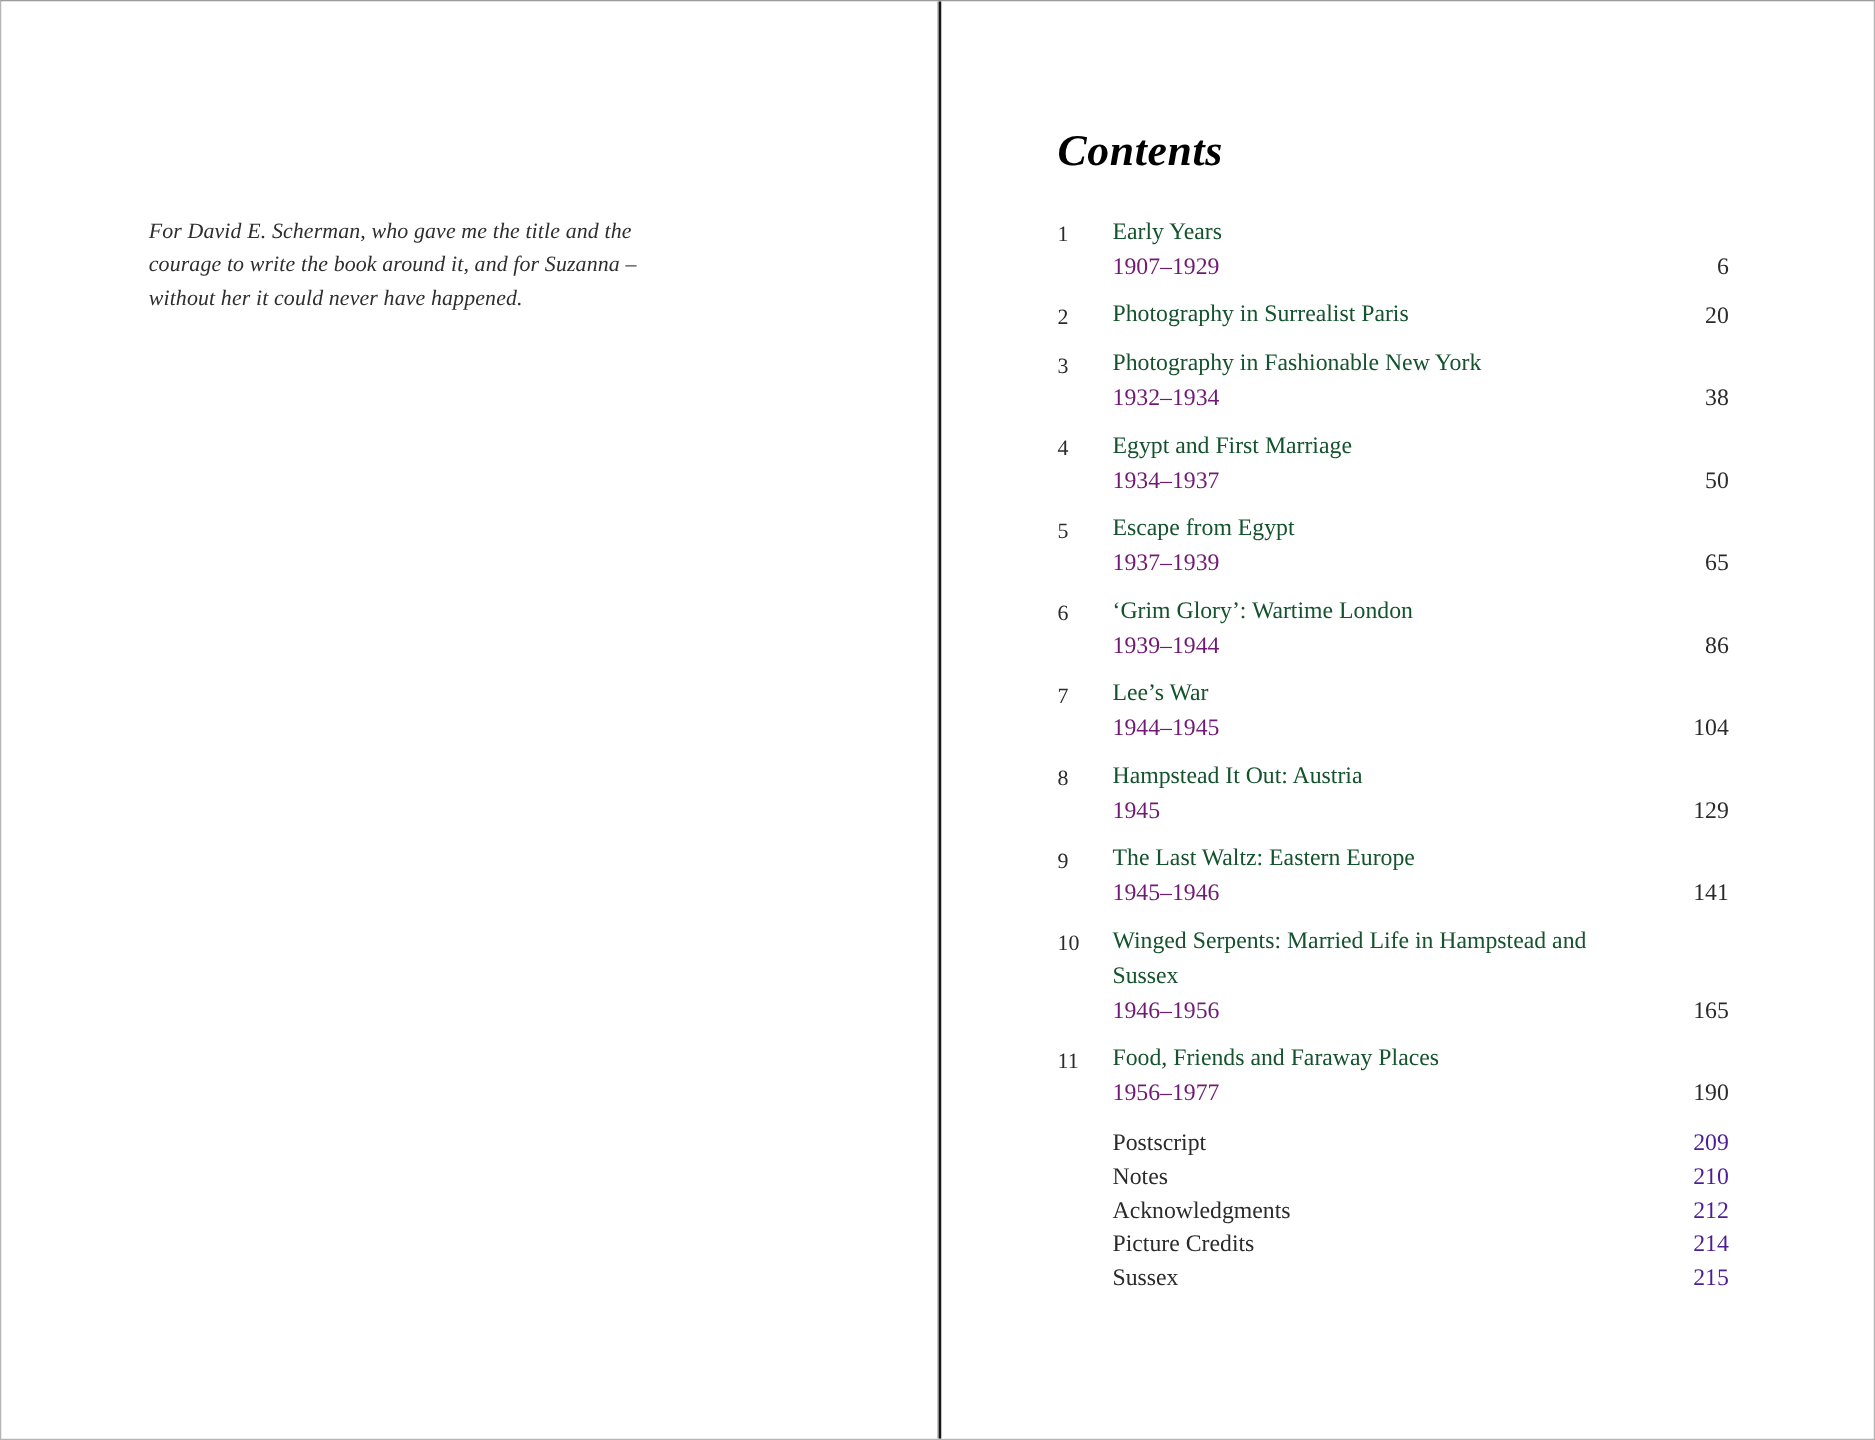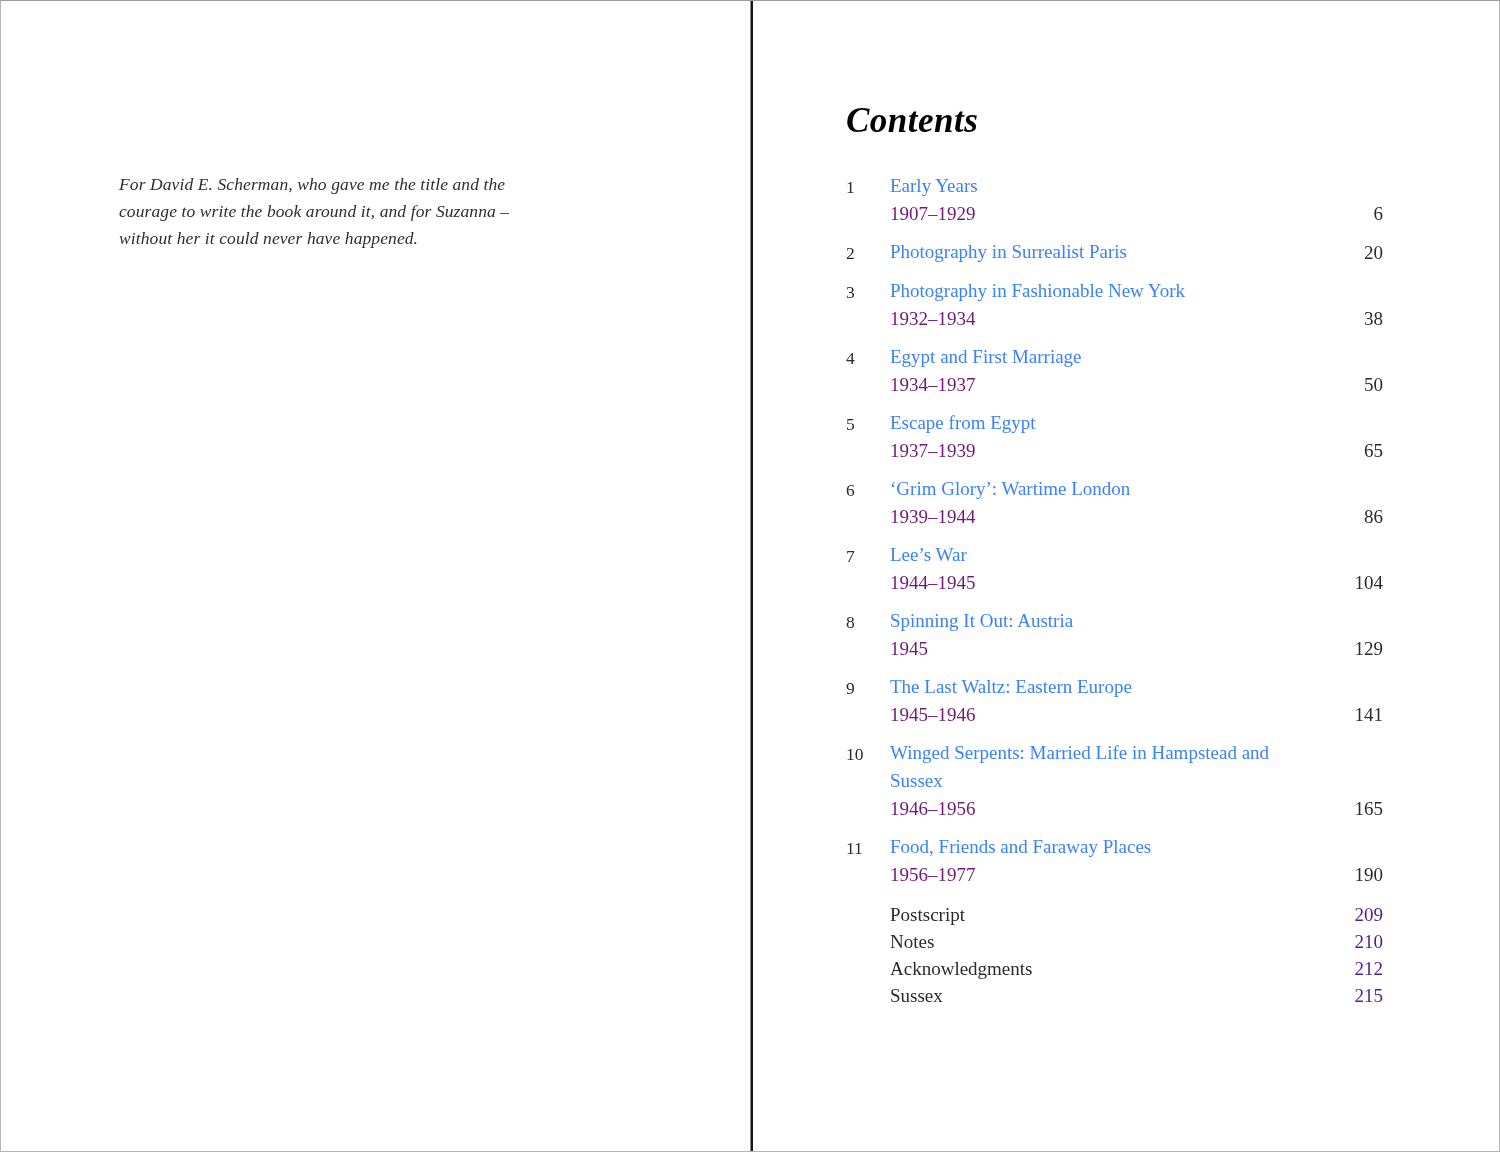--- a/index.html
+++ b/index.html
@@ -69,21 +69,21 @@
     grid-template-columns: 44px 1fr 56px;
     margin-bottom: 10px;
   }
   .toc-num {
     font-size: 17.5px;
     color: #2b2b2b;
     padding-top: 1px;
   }
   .toc-title {
     max-width: 430px;
-    color: #3b82f6;
+    color: #14532d;
   }
   .toc-dates {
     color: #701a75;
   }
   .toc-page {
     align-self: end;
     text-align: right;
     color: #2b2b2b;
   }
   .back-matter {
@@ -173,21 +173,21 @@
         <span class="toc-text">
           <div class="toc-title">Lee’s War</div>
           <div class="toc-dates">1944–1945</div>
         </span>
         <span class="toc-page">104</span>
       </div>
 
       <div class="toc-entry">
         <span class="toc-num">8</span>
         <span class="toc-text">
-          <div class="toc-title">Spinning It Out: Austria</div>
+          <div class="toc-title">Hampstead It Out: Austria</div>
           <div class="toc-dates">1945</div>
         </span>
         <span class="toc-page">129</span>
       </div>
 
       <div class="toc-entry">
         <span class="toc-num">9</span>
         <span class="toc-text">
           <div class="toc-title">The Last Waltz: Eastern Europe</div>
           <div class="toc-dates">1945–1946</div>
@@ -222,19 +222,23 @@
       </div>
       <div class="back-row">
         <span class="back-title">Notes</span>
         <span class="back-page">210</span>
       </div>
       <div class="back-row">
         <span class="back-title">Acknowledgments</span>
         <span class="back-page">212</span>
       </div>
       <div class="back-row">
+        <span class="back-title">Picture Credits</span>
+        <span class="back-page">214</span>
+      </div>
+      <div class="back-row">
         <span class="back-title">Sussex</span>
         <span class="back-page">215</span>
       </div>
     </div>
 
   </div>
 </div>
 
 </body></html>

